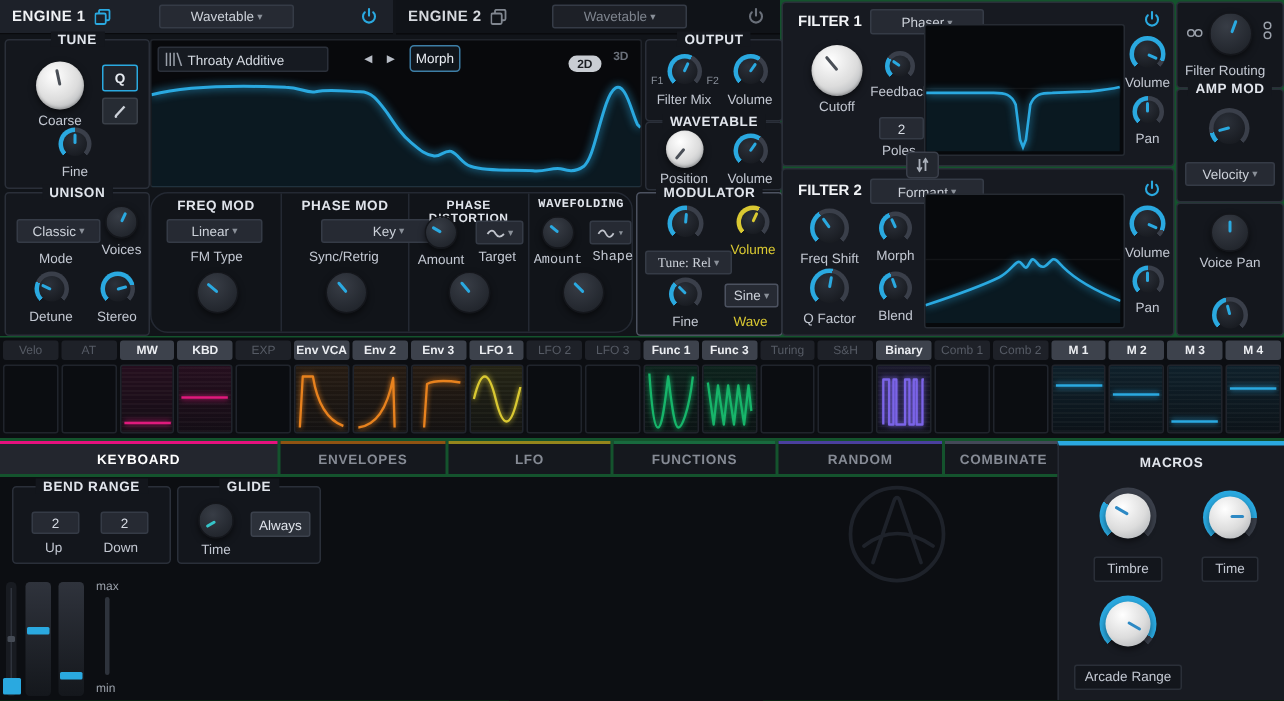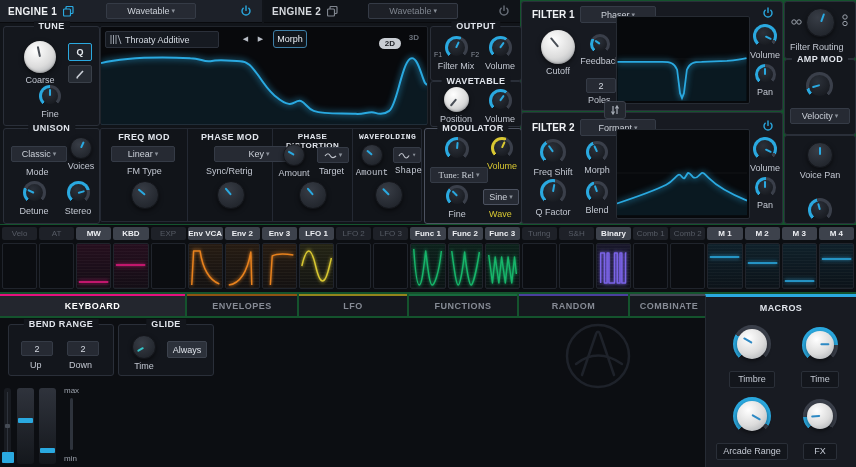--- a/index.html
+++ b/index.html
@@ -190,21 +190,21 @@
     <div class="kw" style="left:10px;top:52px;width:40px;">
       <div class="knob r" style="--s:23px;--fill:70deg;--rot:-65deg;"></div>
       <div class="lbl">Detune</div>
     </div>
     <div class="kw" style="left:54px;top:52px;width:40px;">
       <div class="knob r" style="--s:23px;--fill:210deg;--rot:75deg;"></div>
       <div class="lbl">Stereo</div>
     </div>
   </div>
 
-  <div class="abs" style="left:100px;top:128px;width:322px;height:94px;border:1px solid #242933;border-radius:2px;box-sizing:border-box;">
+  <div class="abs" style="left:100px;top:128px;width:322px;height:94px;border:1px solid #242933;border-radius:12px;box-sizing:border-box;">
 
     <div class="abs" style="left:0;top:0;width:86px;height:100%;border-right:1px solid #242933;">
       <div class="htitle" style="top:3px;">FREQ MOD</div>
       <div class="dd" style="left:10px;top:17px;width:62px;">
         <span>Linear</span>
           <span class="car">▾</span>
       </div>
       <span class="slbl" style="left:26px;top:37px;">FM Type</span>
       <div class="kw" style="left:30px;top:52px;">
         <div class="knob d" style="--s:26px;--rot:-50deg;"></div>
@@ -483,28 +483,20 @@
       </div>
       <div class="slot">
         <div class="slot-btn on">Func 1</div>
         <div class="tile" style="background: linear-gradient(rgba(23, 181, 106, 0.12), rgba(23, 181, 106, 0.04)), repeating-linear-gradient(0deg, rgba(255, 255, 255, 0.03) 0px, rgba(255, 255, 255, 0.03) 1px, transparent 1px, transparent 3px), rgb(11, 13, 17);">
           <svg viewBox="0 0 36 44" preserveAspectRatio="none">
             <path d="M3,5 C5,33 7,41 9,41 C12,41 14,22 16,7 C18,22 20,41 23,41 C25,41 30,32 33,7" fill="none" stroke="#17b56a" stroke-width="1.6" stroke-linejoin="round" style="filter:drop-shadow(0 0 2px #17b56a)"></path>
           </svg>
         </div>
       </div>
       <div class="slot">
-        <div class="slot-btn on">Func 2</div>
-        <div class="tile" style="background: linear-gradient(rgba(23, 181, 106, 0.12), rgba(23, 181, 106, 0.04)), repeating-linear-gradient(0deg, rgba(255, 255, 255, 0.03) 0px, rgba(255, 255, 255, 0.03) 1px, transparent 1px, transparent 3px), rgb(11, 13, 17);">
-          <svg viewBox="0 0 36 44" preserveAspectRatio="none">
-            <path d="M3,7 C6,28 8,41 10,41 C12,41 15,25 17,8 C19,25 22,41 24,41 C26,41 30,26 33,8" fill="none" stroke="#17b56a" stroke-width="1.6" stroke-linejoin="round" style="filter:drop-shadow(0 0 2px #17b56a)"></path>
-          </svg>
-        </div>
-      </div>
-      <div class="slot">
         <div class="slot-btn on">Func 3</div>
         <div class="tile" style="background: linear-gradient(rgba(23, 181, 106, 0.12), rgba(23, 181, 106, 0.04)), repeating-linear-gradient(0deg, rgba(255, 255, 255, 0.03) 0px, rgba(255, 255, 255, 0.03) 1px, transparent 1px, transparent 3px), rgb(11, 13, 17);">
           <svg viewBox="0 0 36 44" preserveAspectRatio="none">
             <path d="M3,11 L7,39 L10,13 L14,39 L17,13 L21,39 L24,13 L28,39 L31,13 L33,30" fill="none" stroke="#17b56a" stroke-width="1.6" stroke-linejoin="round" style="filter:drop-shadow(0 0 2px #17b56a)"></path>
           </svg>
         </div>
       </div>
       <div class="slot">
         <div class="slot-btn off">Turing</div>
         <div class="tile"></div>
@@ -626,19 +618,15 @@
       <div class="lbl" style="margin-top:8px;background:#13161c;border:1px solid #2a2f38;border-radius:2px;padding:3px 8px;">Timbre</div>
     </div>
     <div class="kw" style="left:84px;top:30px;width:60px;">
       <div class="knob wr" style="--s:36px;--fill:225deg;--rot:90deg;"></div>
       <div class="lbl" style="margin-top:8px;background:#13161c;border:1px solid #2a2f38;border-radius:2px;padding:3px 8px;">Time</div>
     </div>
     <div class="kw" style="left:12px;top:100px;width:68px;">
       <div class="knob wr" style="--s:38px;--fill:255deg;--rot:120deg;"></div>
       <div class="lbl" style="margin-top:8px;background:#13161c;border:1px solid #2a2f38;border-radius:2px;padding:3px 6px;">Arcade Range</div>
     </div>
-    <div class="kw" style="left:86px;top:102px;width:56px;">
-      <div class="knob wr" style="--s:34px;--fill:40deg;--rot:-95deg;"></div>
-      <div class="lbl" style="margin-top:10px;background:#13161c;border:1px solid #2a2f38;border-radius:2px;padding:3px 10px;">FX</div>
-    </div>
   </div>
 
 </div>
 
 </body></html>

